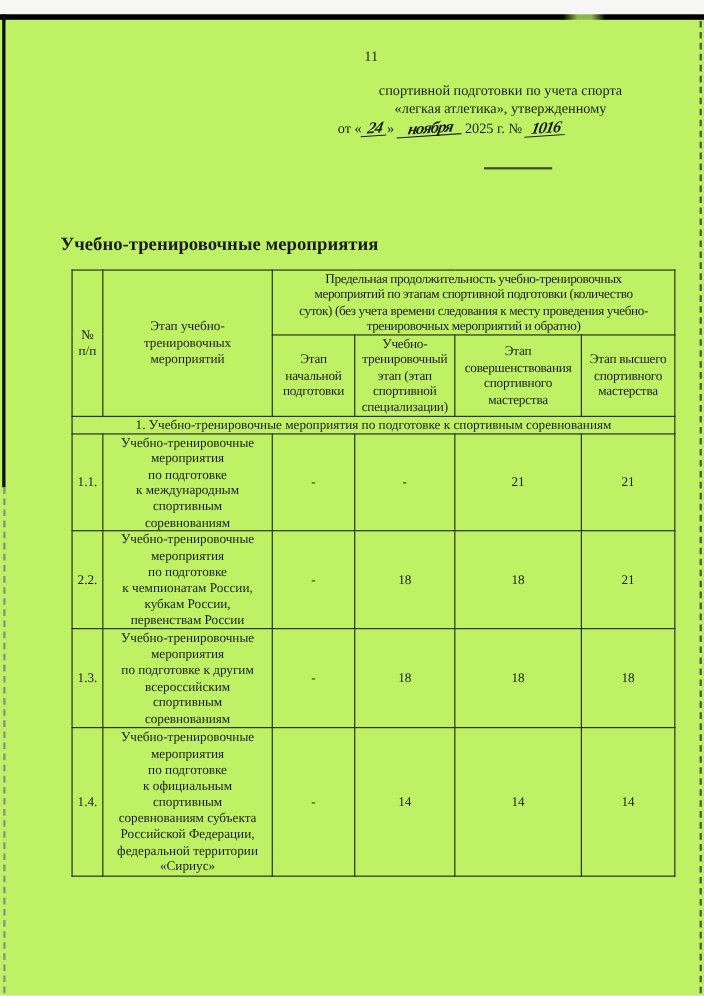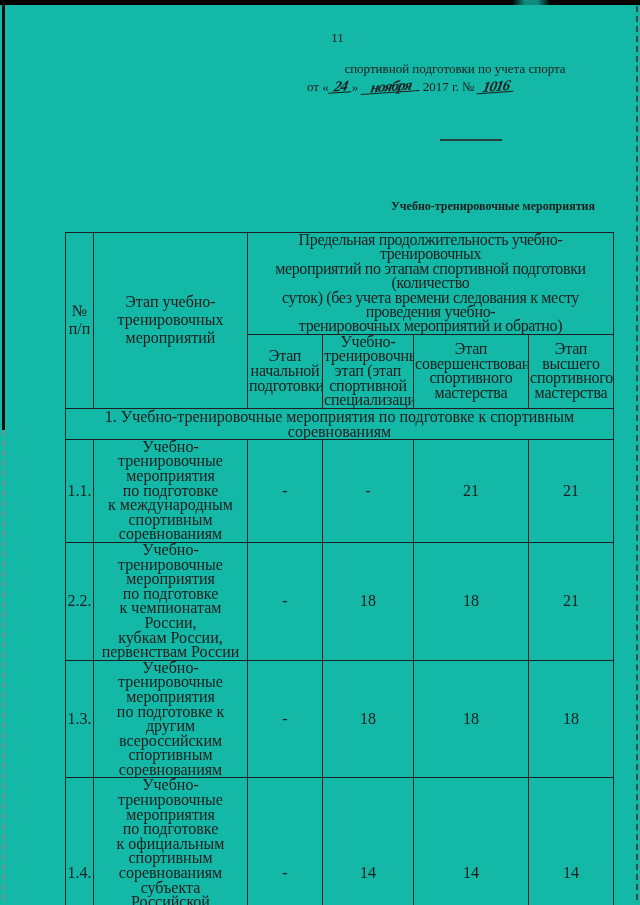--- a/index.html
+++ b/index.html
@@ -6,21 +6,22 @@
   body {
     width: 640px; height: 905px;
     background: #f6f6f4;
     font-family: "Liberation Serif", "DejaVu Serif", serif;
     color: #1c1c1c;
     overflow: hidden;
     position: relative;
   }
   .page {
     position: absolute; inset: 0;
-    background: #14b8a6;
+    background: #bef264;
+    margin-top: 13px;
   }
   
   .scan-top {
     position: absolute; top: 0; left: 0; width: 640px; height: 5px;
     background: linear-gradient(to right,
       #000 0%, #000 80%, rgba(0,0,0,.25) 82%, rgba(0,0,0,.25) 84%, #000 86%, #000 100%);
   }
   .scan-left-solid {
     position: absolute; left: 2px; top: 0; width: 3px; height: 430px;
     background: #0d0d0d;
@@ -55,30 +56,30 @@
     border-bottom: 1.5px solid #1c1c1c;
     padding: 0 5px;
   }
   .uline-wide { padding: 0 9px; }
   .artifact-strike {
     position: absolute; left: 440px; top: 139px; width: 62px; height: 1.5px;
     background: #2a2a2a; opacity: .85;
   }
   .doc-title {
     position: absolute; top: 199px; left: 55px; width: 540px;
-    text-align: right; font-weight: bold; font-size: 12px;
+    text-align: left; font-weight: bold; font-size: 17px;
   }
   table.main {
     position: absolute; top: 232px; left: 65px;
     width: 548px; border-collapse: collapse; table-layout: fixed;
   }
   table.main th, table.main td {
     border: 1px solid #1f1f1f;
     font-weight: normal;
-    font-size: 16px;
+    font-size: 12px;
     text-align: center;
     vertical-align: middle;
     padding: 0 1px;
     overflow: hidden;
   }
   .pre { white-space: pre-line; }
   .cell-group { letter-spacing: -0.35px; line-height: 14.4px; }
   .cell-stage { letter-spacing: -0.2px; line-height: 14.6px; }
   .cell-kind  { line-height: 14.6px; }
   .cell-num   { font-size: 12px; }
@@ -99,23 +100,24 @@
 
   <div class="scan-top"></div>
   <div class="scan-left-solid"></div>
   <div class="scan-left-dashed"></div>
   <div class="scan-right-dashed"></div>
 
   <div class="page-number">11</div>
 
   <div class="appendix">
     <div>спортивной подготовки по учета спорта</div>
+    <div>«легкая атлетика», утвержденному</div>
     <div class="date-line"><span>от «</span><span class="hw uline">24</span><span>»</span>
       <span class="hw uline uline-wide">ноября</span>
-      <span>2017 г. №</span>
+      <span>2025 г. №</span>
       <span class="hw uline">1016</span>
     </div>
   </div>
 
   <div class="artifact-strike"></div>
 
   <div class="doc-title">Учебно-тренировочные мероприятия</div>
 
   <table class="main">
     <colgroup>

